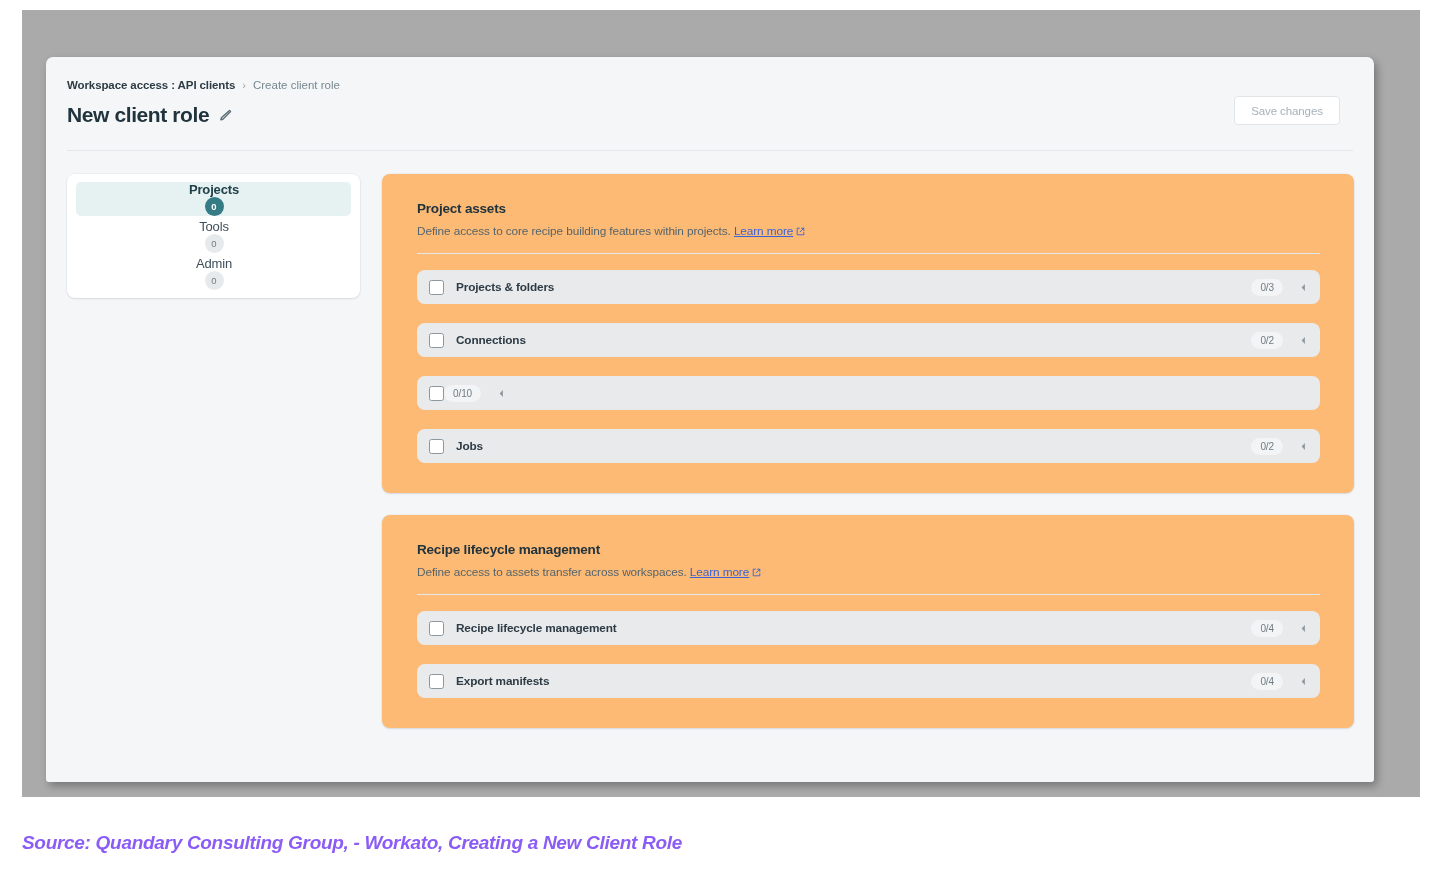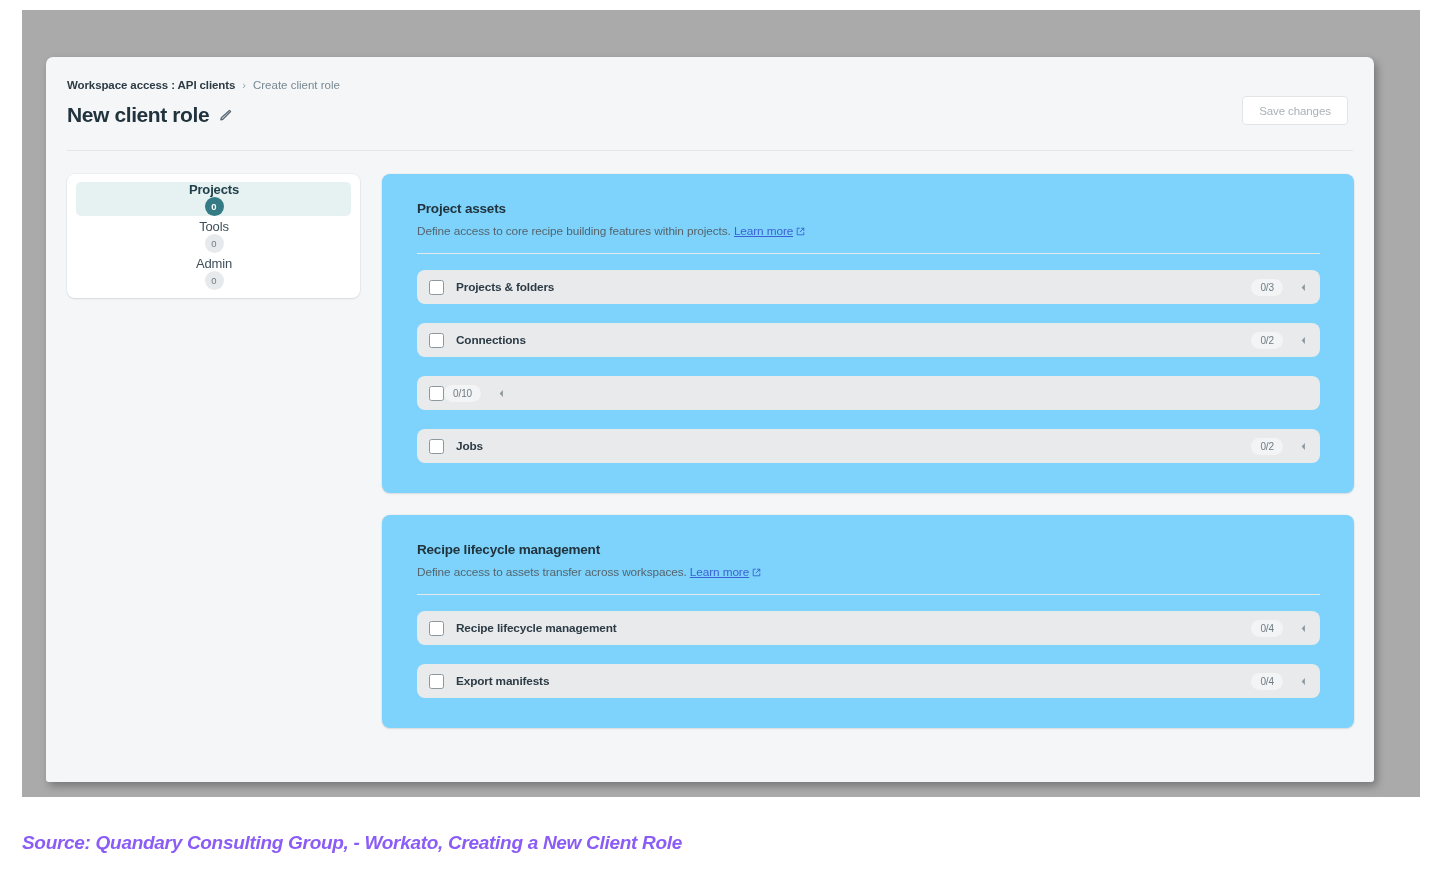--- a/index.html
+++ b/index.html
@@ -85,21 +85,21 @@
     width: 15px;
     height: 15px;
     display: inline-block;
     color: #5c6b75;
     cursor: pointer;
   }
   .edit-icon svg { display: block; }
 
   .save-btn {
     position: absolute;
-    right: 26px;
+    right: 34px;
     top: 39px;
     width: 106px;
     height: 29px;
     background: #ffffff;
     border: 1px solid #e2e5e8;
     border-radius: 4px;
     color: #a9b2b8;
     font-size: 11.5px;
     font-family: "Liberation Sans", sans-serif;
     letter-spacing: -0.1px;
@@ -179,21 +179,21 @@
 
   
   .content-col {
     flex: 1 1 auto;
     display: flex;
     flex-direction: column;
     gap: 22px;
     min-width: 0;
   }
   .section-card {
-    background: #7dd3fc;
+    background: #fdba74;
     border-radius: 8px;
     box-shadow: 0 1px 2px rgba(20,40,55,0.10), 0 0 0 1px rgba(20,40,55,0.03);
     padding: 27px 34px 30px 35px;
     box-sizing: border-box;
   }
   .section-title {
     font-size: 13.5px;
     font-weight: 700;
     color: #21333d;
     letter-spacing: -0.2px;

